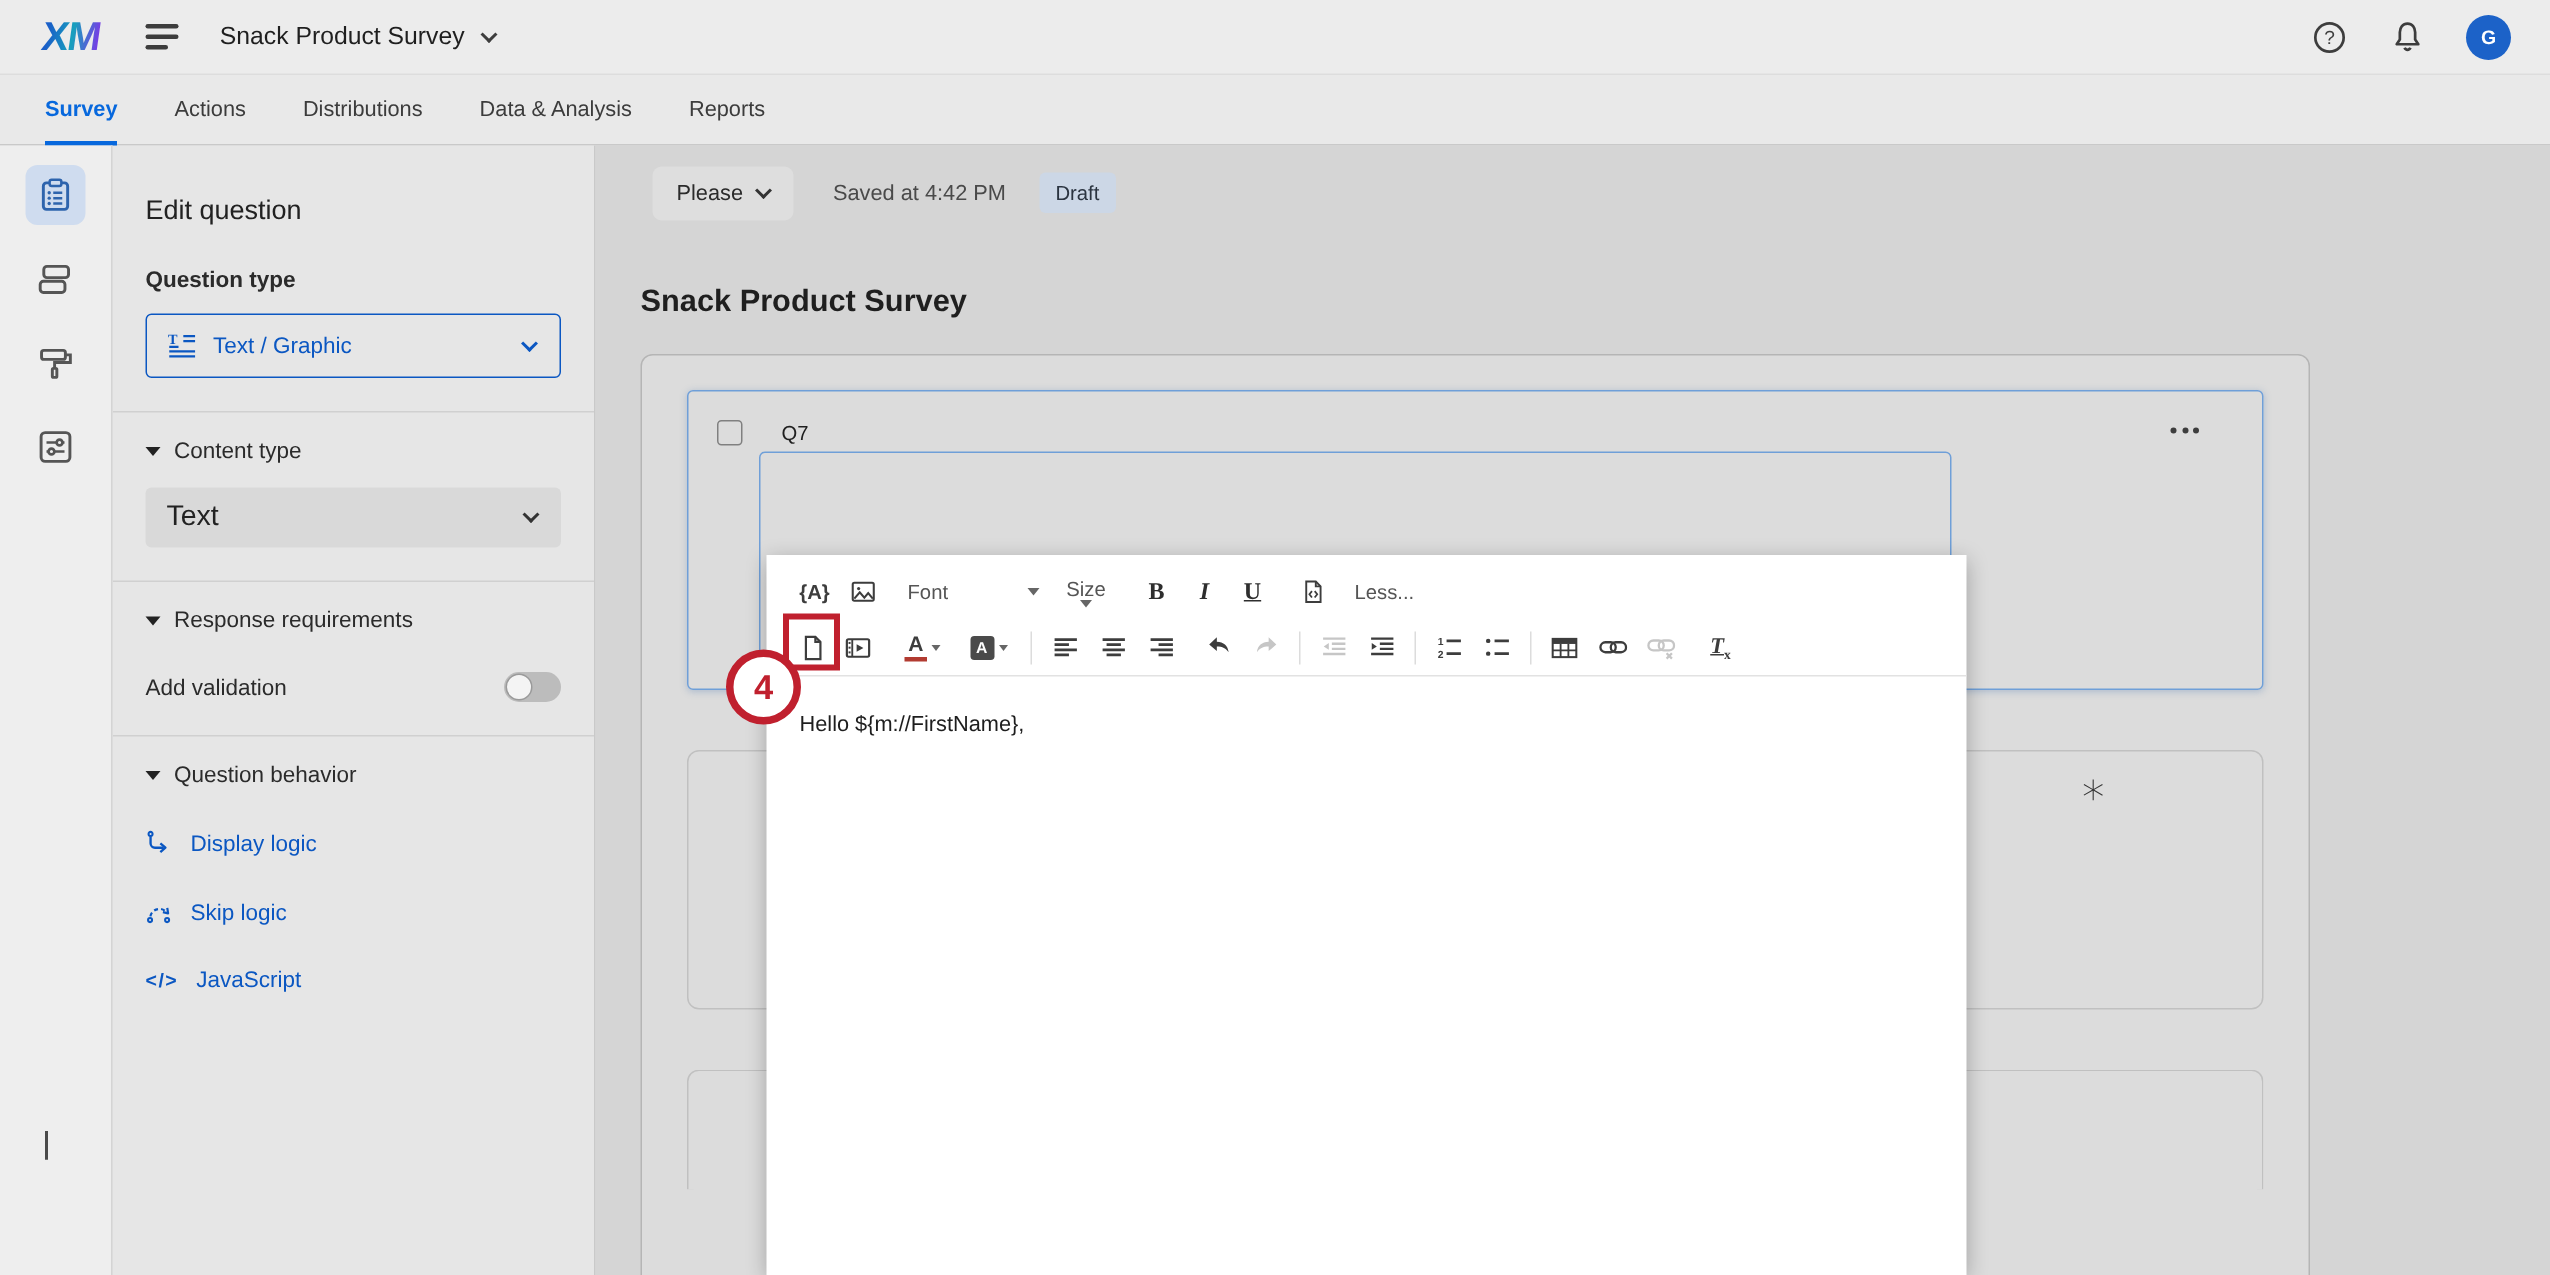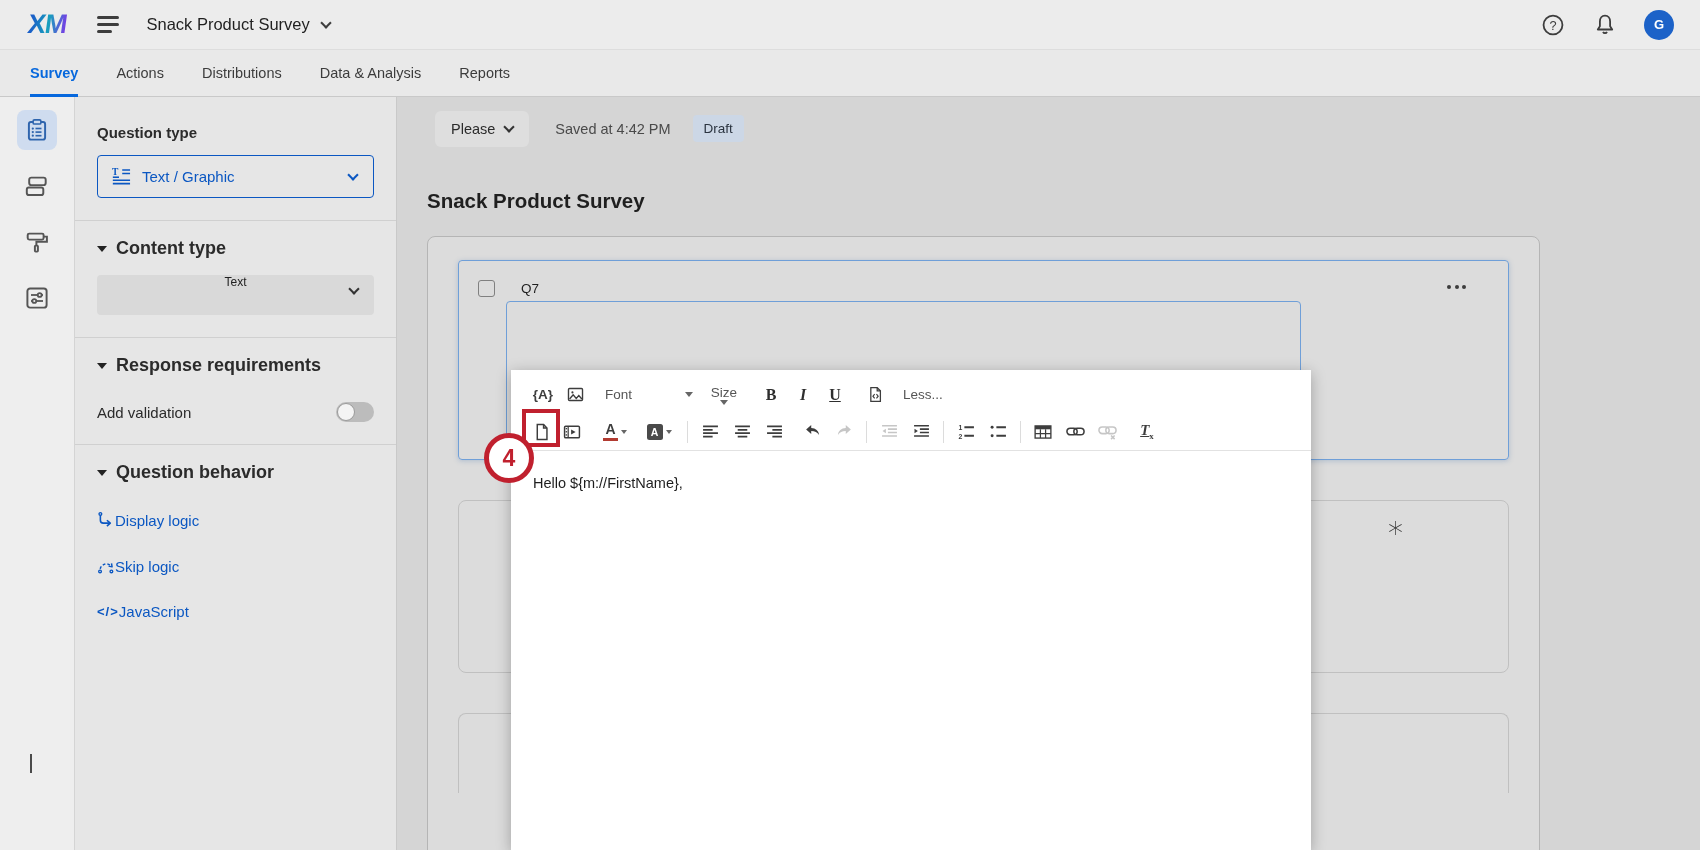--- a/index.html
+++ b/index.html
@@ -35,28 +35,28 @@
   .chev-right { width:9px; height:9px; border-right:2.2px solid #4a4a4a; border-bottom:2.2px solid #4a4a4a; transform:rotate(-45deg); }
 
   .panel { width:322px; background:#e6e6e6; border-right:1px solid #c9c9c9; padding:0 22px; }
   .panel h2 { font-size:18px; font-weight:500; color:#222; margin-top:33px; }
   .panel h3 { font-size:15px; font-weight:bold; color:#2b2b2b; margin-top:27px; }
   .divider { border:none; border-top:1px solid #d0d0d0; margin:22px -22px 0 -22px; }
   .qtype-btn { margin-top:14px; height:43px; width:100%; border:1px solid #0b57c2; border-radius:4px; background:transparent;
                display:flex; align-items:center; padding:0 14px; color:#0b57c2; font-size:15px; cursor:pointer; }
   .qtype-btn .lbl { margin-left:11px; }
   .qtype-btn .sel-chev { margin-left:auto; border-color:#0b57c2; }
-  .sec-head { margin-top:17px; display:flex; align-items:center; gap:9px; font-size:18px; font-weight:bold; color:#2b2b2b; cursor:pointer; }
+  .sec-head { margin-top:17px; display:flex; align-items:center; gap:9px; font-size:15px; font-weight:normal; color:#2b2b2b; cursor:pointer; }
   .tri-down { width:0; height:0; border-left:5px solid transparent; border-right:5px solid transparent; border-top:6px solid #222; }
-  .select { margin-top:16px; height:40px; background:#d9d9d9; border-radius:4px; display:flex; align-items:center; padding:0 14px; font-size:12px; color:#222; cursor:pointer;flex-direction:column; }
+  .select { margin-top:16px; height:40px; background:#d9d9d9; border-radius:4px; display:flex; align-items:center; padding:0 14px; font-size:19px; color:#222; cursor:pointer; }
   .sel-chev { width:8px; height:8px; border-right:2px solid #333; border-bottom:2px solid #333; transform:rotate(45deg); margin:-4px 2px 0 auto; }
   .valid-row { margin-top:26px; display:flex; align-items:center; justify-content:space-between; font-size:15px; color:#2b2b2b; }
   .toggle { width:38px; height:20px; background:#bcbcbc; border-radius:10px; position:relative; cursor:pointer; }
   .toggle .knob { position:absolute; left:1px; top:1px; width:18px; height:18px; border-radius:50%; background:#f4f4f4; border:1px solid #9a9a9a; }
-  .logic-link { margin-top:28px; display:flex; align-items:center; color:#0b57c2; font-size:15px; cursor:pointer; }
+  .logic-link { margin-top:28px; display:flex; align-items:center; gap:12px; color:#0b57c2; font-size:15px; cursor:pointer; }
   .logic-link:first-of-type { margin-top:30px; }
   .js-glyph { font-weight:bold; font-size:13px; letter-spacing:1px; }
 
   
   .canvas { flex:1; background:#d5d5d5; position:relative; overflow:hidden; }
   .canvas-header { display:flex; align-items:center; padding:13px 160px 0 38px; height:50px; }
   .tools-btn { background:#dedede; border:none; border-radius:6px; height:36px; padding:0 16px; font-size:14.5px; color:#2b2b2b; display:flex; align-items:center; gap:10px; cursor:pointer; }
   .saved { margin-left:26px; font-size:14.5px; color:#4a4a4a; }
   .draft-badge { margin-left:22px; background:#ccd7e6; color:#2b3440; border-radius:4px; padding:6px 11px; font-size:13.5px; }
   .hdr-right { margin-left:auto; display:flex; align-items:center; gap:12px; }
@@ -186,20 +186,21 @@
         <path d="M4 6h8" stroke="#555" stroke-width="1.2"></path>
           <circle cx="9.8" cy="6" r="1.3" fill="#eeeeee" stroke="#555" stroke-width="1.2"></circle>
         <path d="M4 10h8" stroke="#555" stroke-width="1.2"></path>
           <circle cx="6.2" cy="10" r="1.3" fill="#eeeeee" stroke="#555" stroke-width="1.2"></circle>
       </svg>
     </div>
     <div class="rail-collapse"><span class="chev-right"></span></div>
   </div>
 
   <div class="panel">
+    <h2>Edit question</h2>
     <h3>Question type</h3>
     <button class="qtype-btn">
       <svg class="ic" width="19" height="19" viewBox="0 0 16 16">
         <text x="0" y="7" font-size="8" font-weight="bold" fill="#0b57c2" font-family="Liberation Serif,serif">T</text>
         <path d="M0.7 8.6h5.2" stroke="#0b57c2" stroke-width="1.3"></path>
         <path d="M8.6 2.6h6.6M8.6 5.4h6.6" stroke="#0b57c2" stroke-width="1.3"></path>
         <path d="M0.7 11.2h14.5M0.7 14h14.5" stroke="#0b57c2" stroke-width="1.3"></path>
       </svg>
       <span class="lbl">Text / Graphic</span>
       <span class="sel-chev"></span>

